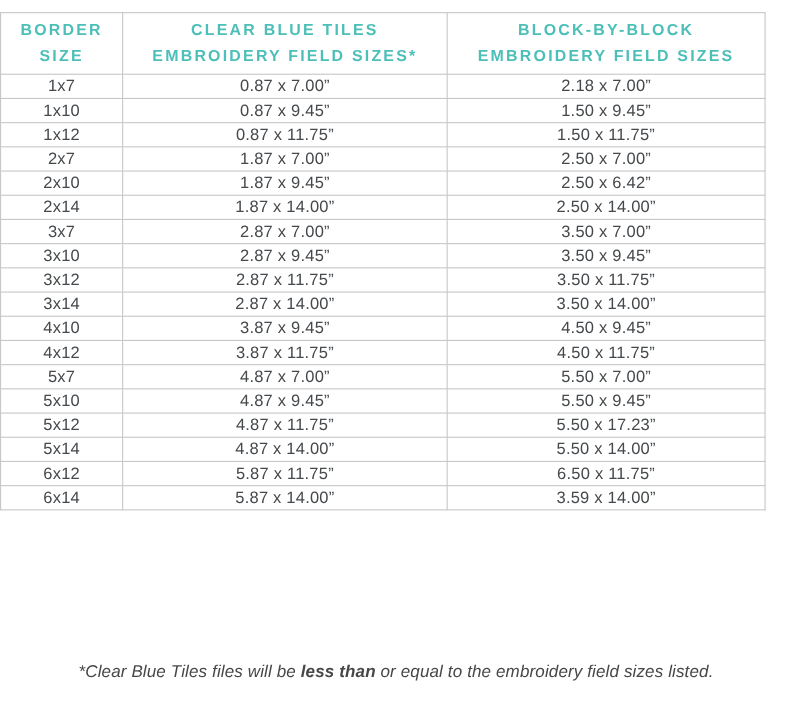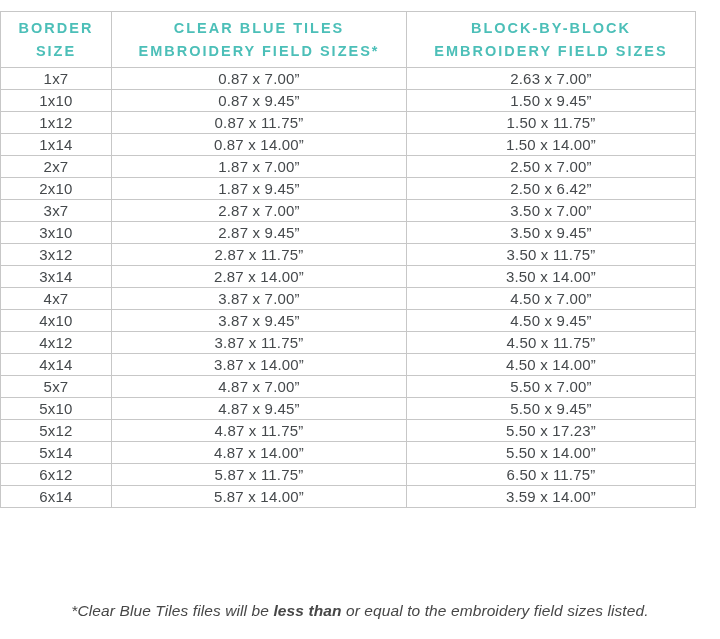--- a/index.html
+++ b/index.html
@@ -92,46 +92,46 @@
         <th>
           <span>BLOCK-BY-BLOCK</span><br>
           <span>EMBROIDERY FIELD SIZES</span>
         </th>
       </tr>
     </thead>
     <tbody id="table-body">
         <tr>
           <td>1x7</td>
           <td>0.87 x 7.00”</td>
-          <td>2.63 x 7.00”</td>
+          <td>2.18 x 7.00”</td>
         </tr>
         <tr>
           <td>1x10</td>
           <td>0.87 x 9.45”</td>
           <td>1.50 x 9.45”</td>
         </tr>
         <tr>
           <td>1x12</td>
           <td>0.87 x 11.75”</td>
           <td>1.50 x 11.75”</td>
         </tr>
         <tr>
-          <td>1x14</td>
-          <td>0.87 x 14.00”</td>
-          <td>1.50 x 14.00”</td>
-        </tr>
-        <tr>
           <td>2x7</td>
           <td>1.87 x 7.00”</td>
           <td>2.50 x 7.00”</td>
         </tr>
         <tr>
           <td>2x10</td>
           <td>1.87 x 9.45”</td>
           <td>2.50 x 6.42”</td>
+        </tr>
+        <tr>
+          <td>2x14</td>
+          <td>1.87 x 14.00”</td>
+          <td>2.50 x 14.00”</td>
         </tr>
         <tr>
           <td>3x7</td>
           <td>2.87 x 7.00”</td>
           <td>3.50 x 7.00”</td>
         </tr>
         <tr>
           <td>3x10</td>
           <td>2.87 x 9.45”</td>
           <td>3.50 x 9.45”</td>
@@ -140,38 +140,28 @@
           <td>3x12</td>
           <td>2.87 x 11.75”</td>
           <td>3.50 x 11.75”</td>
         </tr>
         <tr>
           <td>3x14</td>
           <td>2.87 x 14.00”</td>
           <td>3.50 x 14.00”</td>
         </tr>
         <tr>
-          <td>4x7</td>
-          <td>3.87 x 7.00”</td>
-          <td>4.50 x 7.00”</td>
-        </tr>
-        <tr>
           <td>4x10</td>
           <td>3.87 x 9.45”</td>
           <td>4.50 x 9.45”</td>
         </tr>
         <tr>
           <td>4x12</td>
           <td>3.87 x 11.75”</td>
           <td>4.50 x 11.75”</td>
-        </tr>
-        <tr>
-          <td>4x14</td>
-          <td>3.87 x 14.00”</td>
-          <td>4.50 x 14.00”</td>
         </tr>
         <tr>
           <td>5x7</td>
           <td>4.87 x 7.00”</td>
           <td>5.50 x 7.00”</td>
         </tr>
         <tr>
           <td>5x10</td>
           <td>4.87 x 9.45”</td>
           <td>5.50 x 9.45”</td>

